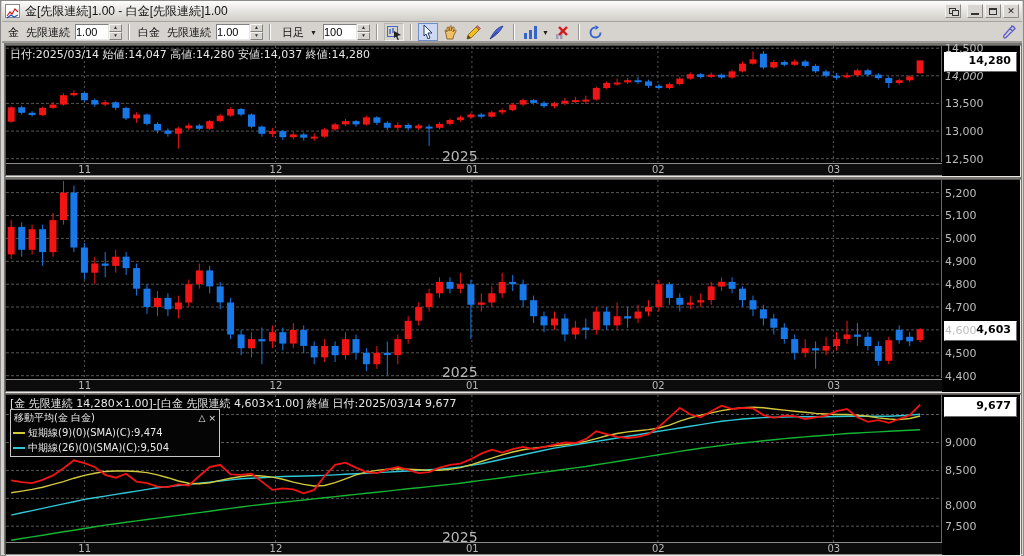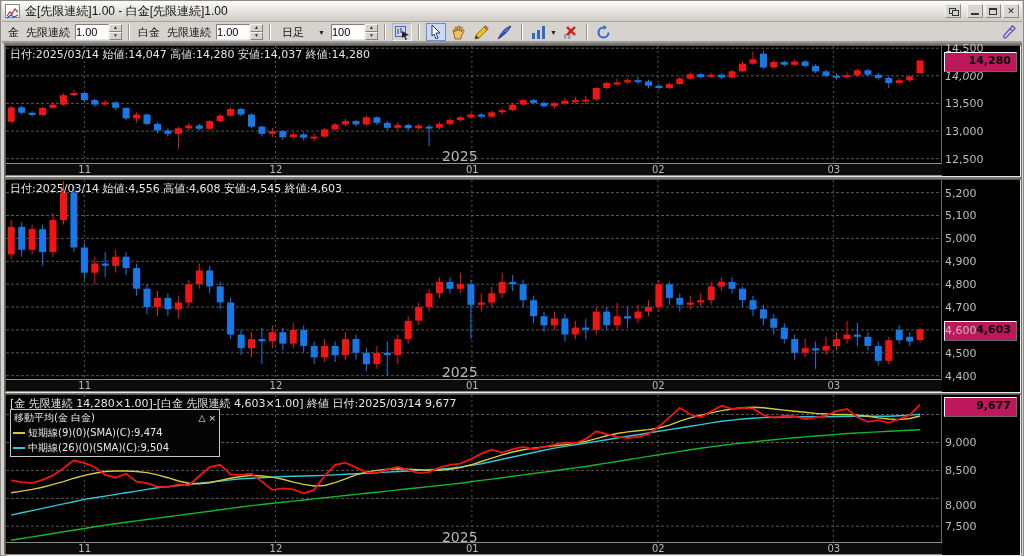--- a/index.html
+++ b/index.html
@@ -28,21 +28,21 @@
   .toolbar { position:absolute; left:1px; top:22px; right:1px; height:20px;
     background:#d6d3ce; border-bottom:2px solid #9c9a96; display:flex;
     align-items:center; padding:0 4px; gap:3px; }
   .tb-label { font-size:11px; color:#111; padding:0 2px; white-space:nowrap; }
   .spinbox { display:flex; align-items:stretch; height:16px; }
   .spin-input { width:34px; background:#fff; border:1px solid; border-color:#808080 #e8e8e8 #e8e8e8 #808080;
     font-size:11px; text-align:right; padding:0 16px 0 0; color:#000; line-height:14px; }
   .spin-btns { width:13px; display:flex; flex-direction:column; }
   .spin-up,.spin-dn { flex:1; background:#d6d3ce; border:1px solid; border-color:#f4f2ef #84827e #84827e #f4f2ef;
     font-size:5px; line-height:5px; color:#333; text-align:center; cursor:pointer; }
-  .dropdown { display:flex; align-items:center; gap:12px; padding:0 3px; height:16px; cursor:pointer; }
+  .dropdown { display:flex; align-items:center; gap:4px; padding:0 3px; height:16px; cursor:pointer; }
   .dd-arrow { font-size:7px; color:#222; }
   .tb-sep { width:2px; height:16px; border-left:1px solid #989692; border-right:1px solid #fcfcfc; margin:0 3px; }
   .tb-btn { width:20px; height:18px; display:flex; align-items:center; justify-content:center;
     cursor:pointer; border:1px solid transparent; }
   .tb-btn.framed { border-color:#b8b6b2 #f2f0ee #f2f0ee #b8b6b2; }
   .tb-btn.selected { background:#cdd9f2; border-color:#6e8cc8; }
   .tb-btn svg { display:block; }
   .tb-caret { font-size:7px; color:#222; margin-left:-2px; cursor:pointer; }
   .tb-right { margin-left:auto; display:flex; align-items:center; }
 
@@ -53,21 +53,21 @@
   .panel1 { top:2px;  height:132px; }
   .panel2 { top:136px; height:214px; }
   .panel3 { top:351px; height:162px; }
   .plot { position:absolute; left:0; top:0; background:#000; border-right:1px solid #6a6a6a; }
   .plot1 { width:936px; height:116px; }
   .plot2 { width:936px; height:198px; }
   .plot3 { width:936px; height:148px; }
   .gutter { position:absolute; right:0; top:0; width:78px; bottom:0; background:#000; }
   .ylab { position:absolute; left:3px; font-size:11px; color:#bdbdbd; white-space:nowrap;
     font-family:"DejaVu Sans",sans-serif; }
-  .pricebox { position:absolute; left:2px; right:3px; height:15px; background:#be185d;
+  .pricebox { position:absolute; left:2px; right:3px; height:15px; background:#ffffff;
     border:1px solid; border-color:#ffffff #6a6a6a #6a6a6a #ffffff; color:#000;
     font-size:11px; font-weight:bold; text-align:right; padding:1px 5px 17px 0;
     font-family:"DejaVu Sans",sans-serif; }
   .axis { position:absolute; left:0; bottom:0; width:936px; height:13px; background:#0c0c0c;
     border-top:1px solid #8e8c88; border-bottom:1px solid #8e8c88; }
   .axis .mlab { position:absolute; top:0; font-size:10px; color:#b8b8b8;
     font-family:"DejaVu Sans",sans-serif; }
   .chart-header { position:absolute; left:4px; top:1px; font-size:11px; color:#e8e8e8;
     white-space:nowrap; font-family:"DejaVu Sans",sans-serif; z-index:5; }
   .yearlab { position:absolute; font-size:14px; color:#b8b8b8; z-index:4;
@@ -414,21 +414,20 @@
       <div class="ylab" style="top: -3.79048px;">14,500</div>
           <div class="ylab" style="top: 23.8286px; font-style: italic;">14,000</div>
           <div class="ylab" style="top: 51.4476px; text-align: right;">13,500</div>
           <div class="ylab" style="top: 79.0667px;">13,000</div>
           <div class="ylab" style="top: 106.686px;">12,500</div>
         </div>
     <div class="yearlab" style="left: 435.933px; top: 102px;">2025</div>
       </div>
 
     <div class="panel panel2">
-      <div class="chart-header">日付:2025/03/14 始値:4,556 高値:4,608 安値:4,545 終値:4,603</div>
       <div class="plot plot2"><svg width="935" height="198">
             <line x1="0" y1="12.6" x2="935" y2="12.6" stroke="#585858" stroke-width="1" stroke-dasharray="3,2"></line>
             <line x1="0" y1="35.5" x2="935" y2="35.5" stroke="#585858" stroke-width="1" stroke-dasharray="3,2"></line>
             <line x1="0" y1="58.4" x2="935" y2="58.4" stroke="#585858" stroke-width="1" stroke-dasharray="3,2"></line>
             <line x1="0" y1="81.3" x2="935" y2="81.3" stroke="#585858" stroke-width="1" stroke-dasharray="3,2"></line>
             <line x1="0" y1="104.2" x2="935" y2="104.2" stroke="#585858" stroke-width="1" stroke-dasharray="3,2"></line>
             <line x1="0" y1="127.0" x2="935" y2="127.0" stroke="#585858" stroke-width="1" stroke-dasharray="3,2"></line>
             <line x1="0" y1="149.9" x2="935" y2="149.9" stroke="#585858" stroke-width="1" stroke-dasharray="3,2"></line>
             <line x1="0" y1="172.8" x2="935" y2="172.8" stroke="#585858" stroke-width="1" stroke-dasharray="3,2"></line>
             <line x1="0" y1="195.7" x2="935" y2="195.7" stroke="#585858" stroke-width="1" stroke-dasharray="3,2"></line>

